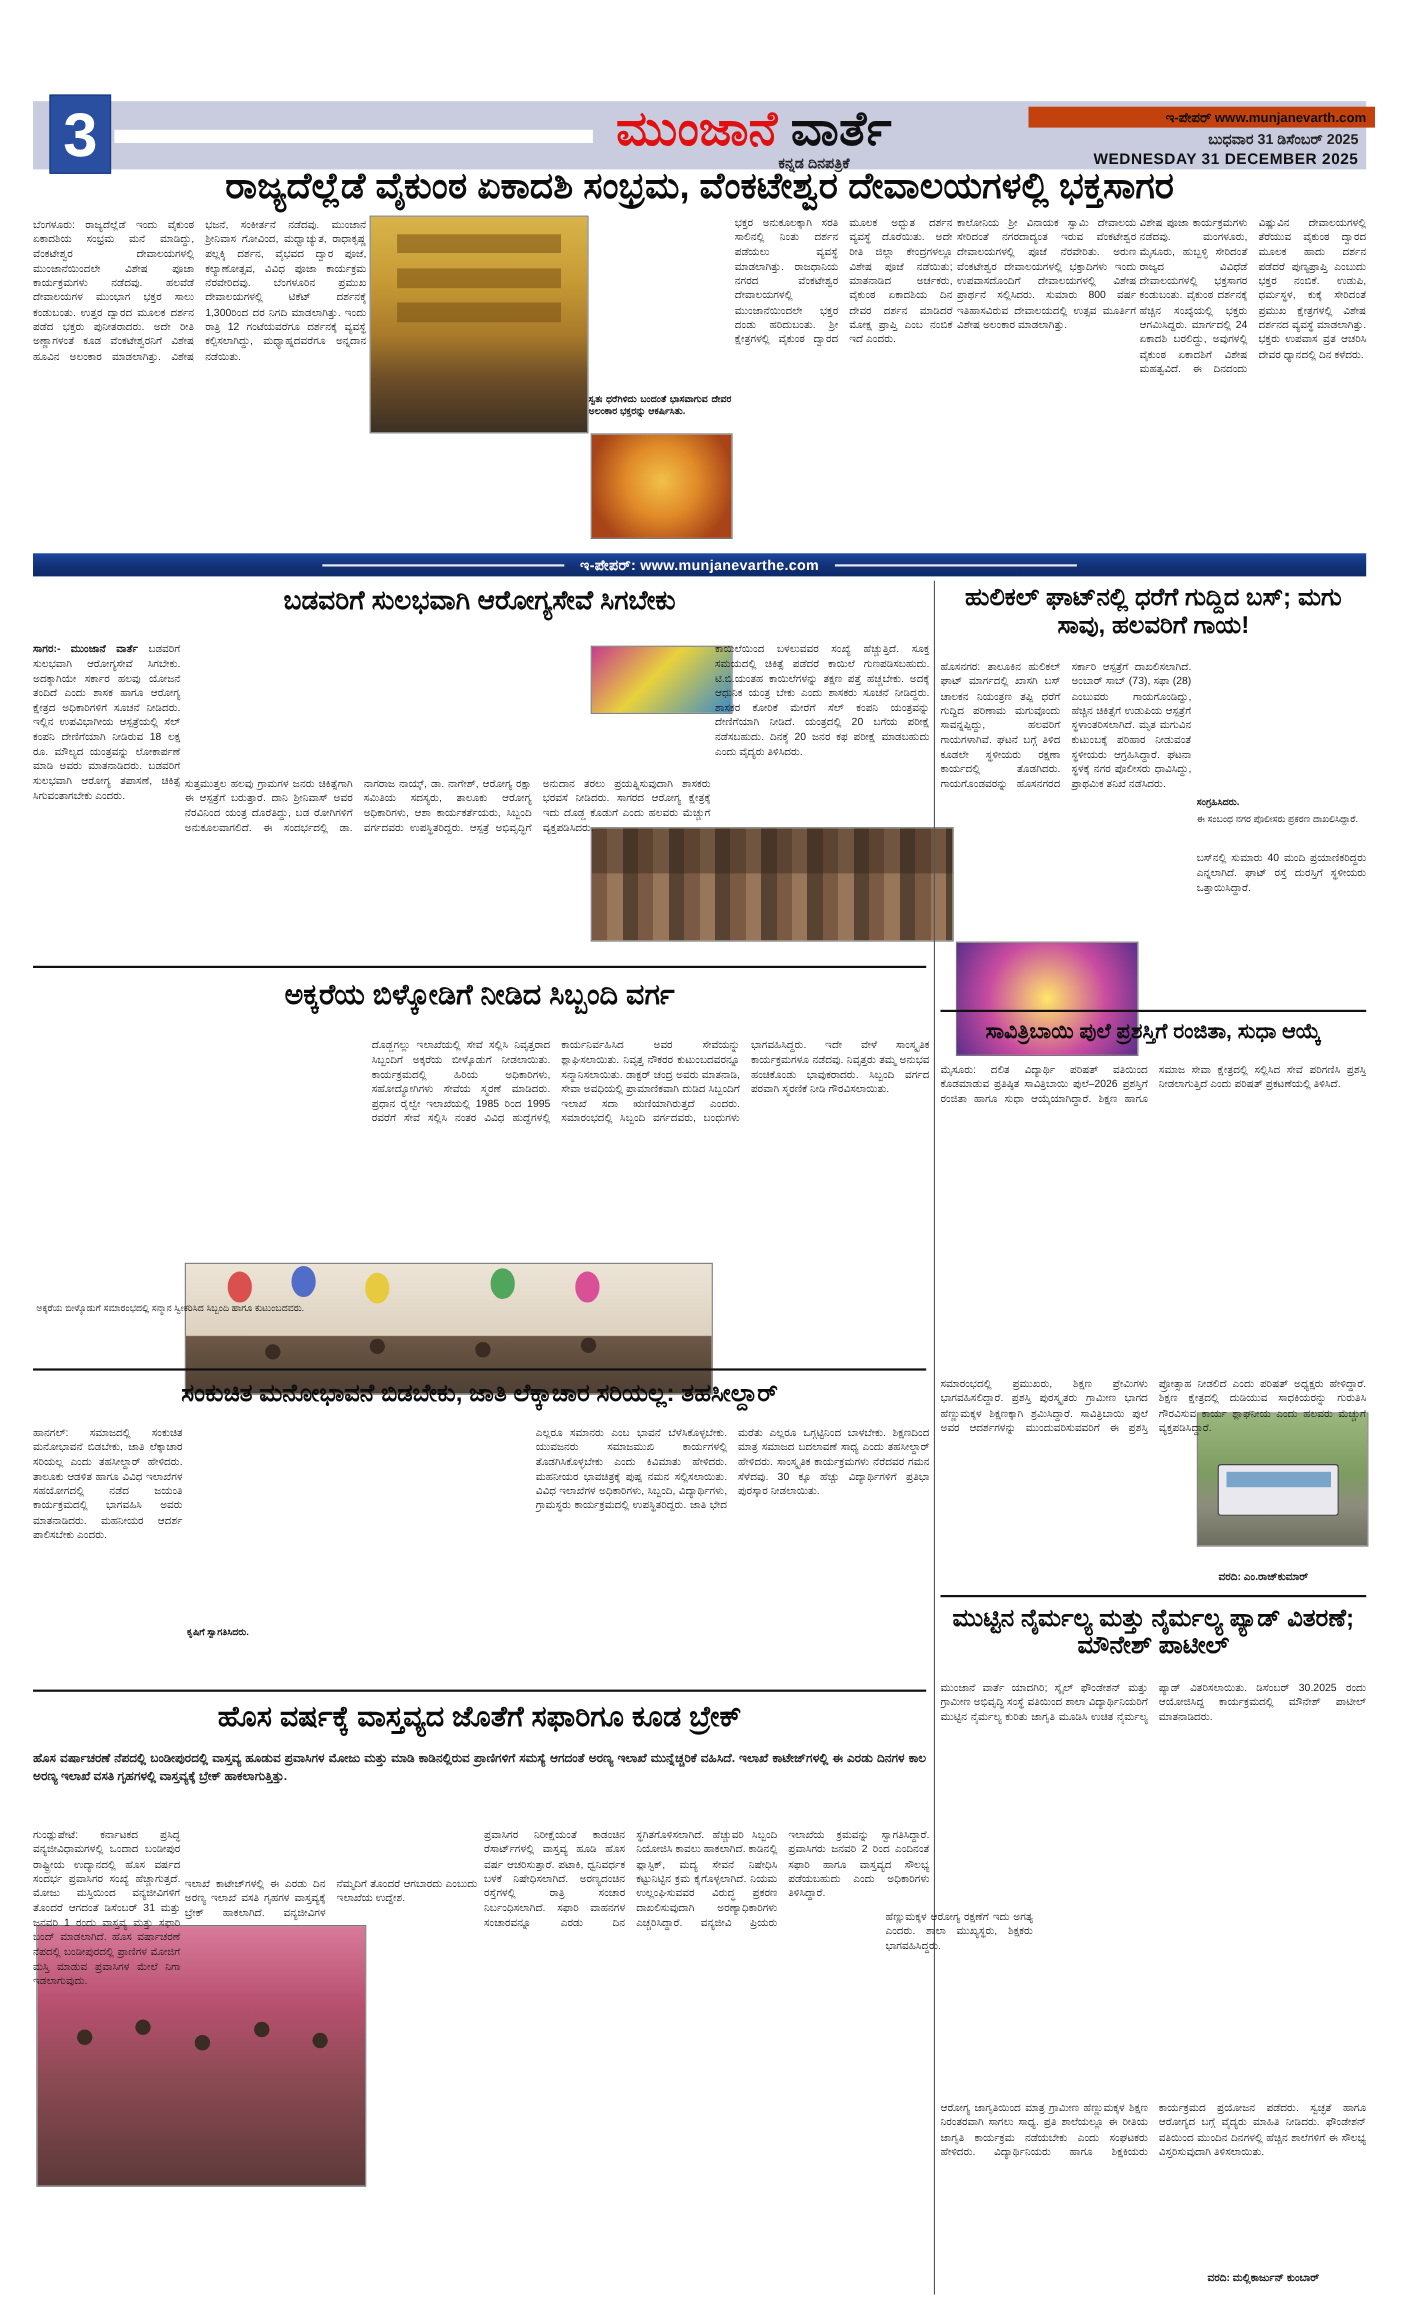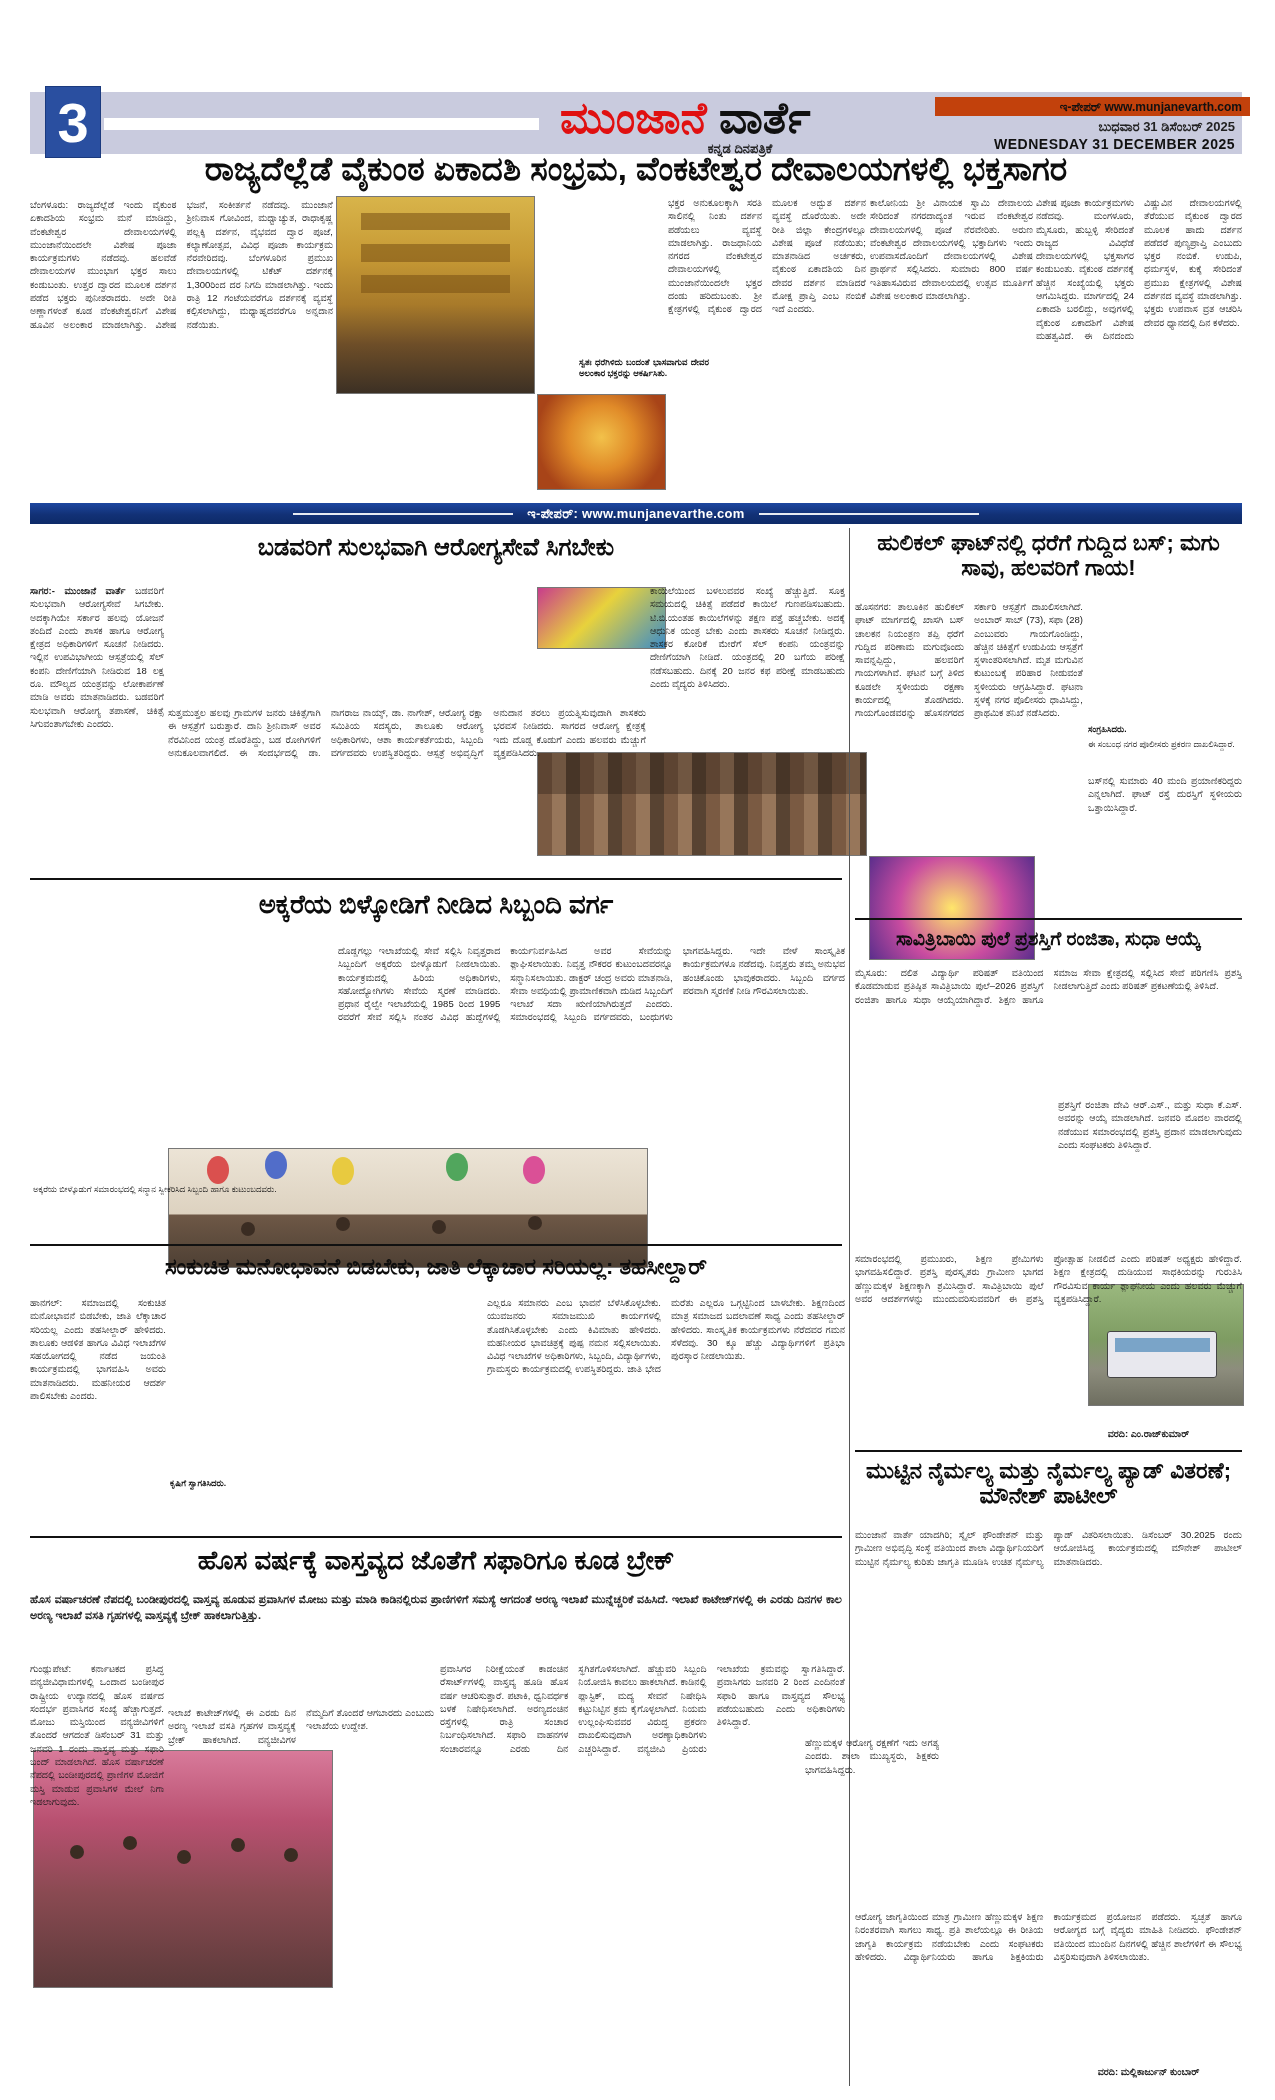--- a/index.html
+++ b/index.html
@@ -82,21 +82,21 @@
 
   <div class="abs body-text cols2" style="left:30px;top:198px;width:303px;height:300px;">ಬೆಂಗಳೂರು: ರಾಜ್ಯದೆಲ್ಲೆಡೆ ಇಂದು ವೈಕುಂಠ ಏಕಾದಶಿಯ ಸಂಭ್ರಮ ಮನೆ ಮಾಡಿದ್ದು, ವೆಂಕಟೇಶ್ವರ ದೇವಾಲಯಗಳಲ್ಲಿ ಮುಂಜಾನೆಯಿಂದಲೇ ವಿಶೇಷ ಪೂಜಾ ಕಾರ್ಯಕ್ರಮಗಳು ನಡೆದವು. ಹಲವೆಡೆ ದೇವಾಲಯಗಳ ಮುಂಭಾಗ ಭಕ್ತರ ಸಾಲು ಕಂಡುಬಂತು. ಉತ್ತರ ದ್ವಾರದ ಮೂಲಕ ದರ್ಶನ ಪಡೆದ ಭಕ್ತರು ಪುನೀತರಾದರು. ಅದೇ ರೀತಿ ಅಣ್ಣಾಗಳಂತೆ ಕೂಡ ವೆಂಕಟೇಶ್ವರನಿಗೆ ವಿಶೇಷ ಹೂವಿನ ಅಲಂಕಾರ ಮಾಡಲಾಗಿತ್ತು. ವಿಶೇಷ ಭಜನೆ, ಸಂಕೀರ್ತನೆ ನಡೆದವು. ಮುಂಜಾನೆ ಶ್ರೀನಿವಾಸ ಗೋವಿಂದ, ಮಧ್ವಾಚ್ಯುತ, ರಾಧಾಕೃಷ್ಣ ಪಲ್ಲಕ್ಕಿ ದರ್ಶನ, ವೈಭವದ ದ್ವಾರ ಪೂಜೆ, ಕಲ್ಯಾಣೋತ್ಸವ, ವಿವಿಧ ಪೂಜಾ ಕಾರ್ಯಕ್ರಮ ನೆರವೇರಿದವು. ಬೆಂಗಳೂರಿನ ಪ್ರಮುಖ ದೇವಾಲಯಗಳಲ್ಲಿ ಟಿಕೆಟ್ ದರ್ಶನಕ್ಕೆ 1,300ರಿಂದ ದರ ನಿಗದಿ ಮಾಡಲಾಗಿತ್ತು. ಇಂದು ರಾತ್ರಿ 12 ಗಂಟೆಯವರೆಗೂ ದರ್ಶನಕ್ಕೆ ವ್ಯವಸ್ಥೆ ಕಲ್ಪಿಸಲಾಗಿದ್ದು, ಮಧ್ಯಾಹ್ನದವರೆಗೂ ಅನ್ನದಾನ ನಡೆಯಿತು.</div>
 
   <div class="abs photo ph-temple" style="left:336px;top:196px;width:197px;height:196px;">
     <div class="tier" style="top:8%;"></div>
     <div class="tier" style="top:24%;"></div>
     <div class="tier" style="top:40%;"></div>
   </div>
   <div class="abs photo ph-deity-a" style="left:537px;top:196px;width:127px;height:94px;"></div>
   <div class="abs photo ph-deity-b" style="left:537px;top:293px;width:127px;height:60px;"></div>
-  <div class="abs caption b" style="left:535px;top:357px;width:130px;height:38px;margin-left:44px;">ಸ್ವತಃ ಧರೆಗಿಳಿದು ಬಂದಂತೆ ಭಾಸವಾಗುವ ದೇವರ ಅಲಂಕಾರ ಭಕ್ತರನ್ನು ಆಕರ್ಷಿಸಿತು.</div>
+  <div class="abs caption b" style="left:535px;top:357px;width:130px;height:38px;">ಸ್ವತಃ ಧರೆಗಿಳಿದು ಬಂದಂತೆ ಭಾಸವಾಗುವ ದೇವರ ಅಲಂಕಾರ ಭಕ್ತರನ್ನು ಆಕರ್ಷಿಸಿತು.</div>
 
   <div class="abs body-text cols2" style="left:668px;top:196px;width:198px;height:198px;">ಭಕ್ತರ ಅನುಕೂಲಕ್ಕಾಗಿ ಸರತಿ ಸಾಲಿನಲ್ಲಿ ನಿಂತು ದರ್ಶನ ಪಡೆಯಲು ವ್ಯವಸ್ಥೆ ಮಾಡಲಾಗಿತ್ತು. ರಾಜಧಾನಿಯ ನಗರದ ವೆಂಕಟೇಶ್ವರ ದೇವಾಲಯಗಳಲ್ಲಿ ಮುಂಜಾನೆಯಿಂದಲೇ ಭಕ್ತರ ದಂಡು ಹರಿದುಬಂತು. ಶ್ರೀ ಕ್ಷೇತ್ರಗಳಲ್ಲಿ ವೈಕುಂಠ ದ್ವಾರದ ಮೂಲಕ ಅದ್ಭುತ ದರ್ಶನ ವ್ಯವಸ್ಥೆ ದೊರೆಯಿತು. ಅದೇ ರೀತಿ ಜಿಲ್ಲಾ ಕೇಂದ್ರಗಳಲ್ಲೂ ವಿಶೇಷ ಪೂಜೆ ನಡೆಯಿತು; ಮಾತನಾಡಿದ ಅರ್ಚಕರು, ವೈಕುಂಠ ಏಕಾದಶಿಯ ದಿನ ದೇವರ ದರ್ಶನ ಮಾಡಿದರೆ ಮೋಕ್ಷ ಪ್ರಾಪ್ತಿ ಎಂಬ ನಂಬಿಕೆ ಇದೆ ಎಂದರು.</div>
   <div class="abs body-text" style="left:870px;top:196px;width:163px;height:198px;">ಕಾಲೋನಿಯ ಶ್ರೀ ವಿನಾಯಕ ಸ್ವಾಮಿ ದೇವಾಲಯ ಸೇರಿದಂತೆ ನಗರದಾದ್ಯಂತ ಇರುವ ವೆಂಕಟೇಶ್ವರ ದೇವಾಲಯಗಳಲ್ಲಿ ಪೂಜೆ ನೆರವೇರಿತು. ಅರುಣ ವೆಂಕಟೇಶ್ವರ ದೇವಾಲಯಗಳಲ್ಲಿ ಭಕ್ತಾದಿಗಳು ಇಂದು ಉಪವಾಸದೊಂದಿಗೆ ದೇವಾಲಯಗಳಲ್ಲಿ ವಿಶೇಷ ಪ್ರಾರ್ಥನೆ ಸಲ್ಲಿಸಿದರು. ಸುಮಾರು 800 ವರ್ಷ ಇತಿಹಾಸವಿರುವ ದೇವಾಲಯದಲ್ಲಿ ಉತ್ಸವ ಮೂರ್ತಿಗೆ ವಿಶೇಷ ಅಲಂಕಾರ ಮಾಡಲಾಗಿತ್ತು.</div>
 
   <div class="abs photo ph-crowd" style="left:537px;top:396px;width:328px;height:102px;"></div>
   <div class="abs photo ph-deity-c" style="left:869px;top:396px;width:164px;height:102px;"></div>
 
   <div class="abs body-text cols2" style="left:1036px;top:196px;width:206px;height:302px;">ವಿಶೇಷ ಪೂಜಾ ಕಾರ್ಯಕ್ರಮಗಳು ನಡೆದವು. ಮಂಗಳೂರು, ಮೈಸೂರು, ಹುಬ್ಬಳ್ಳಿ ಸೇರಿದಂತೆ ರಾಜ್ಯದ ವಿವಿಧೆಡೆ ದೇವಾಲಯಗಳಲ್ಲಿ ಭಕ್ತಸಾಗರ ಕಂಡುಬಂತು. ವೈಕುಂಠ ದರ್ಶನಕ್ಕೆ ಹೆಚ್ಚಿನ ಸಂಖ್ಯೆಯಲ್ಲಿ ಭಕ್ತರು ಆಗಮಿಸಿದ್ದರು. ಮಾರ್ಗದಲ್ಲಿ 24 ಏಕಾದಶಿ ಬರಲಿದ್ದು, ಅವುಗಳಲ್ಲಿ ವೈಕುಂಠ ಏಕಾದಶಿಗೆ ವಿಶೇಷ ಮಹತ್ವವಿದೆ. ಈ ದಿನದಂದು ವಿಷ್ಣುವಿನ ದೇವಾಲಯಗಳಲ್ಲಿ ತೆರೆಯುವ ವೈಕುಂಠ ದ್ವಾರದ ಮೂಲಕ ಹಾದು ದರ್ಶನ ಪಡೆದರೆ ಪುಣ್ಯಪ್ರಾಪ್ತಿ ಎಂಬುದು ಭಕ್ತರ ನಂಬಿಕೆ. ಉಡುಪಿ, ಧರ್ಮಸ್ಥಳ, ಕುಕ್ಕೆ ಸೇರಿದಂತೆ ಪ್ರಮುಖ ಕ್ಷೇತ್ರಗಳಲ್ಲಿ ವಿಶೇಷ ದರ್ಶನದ ವ್ಯವಸ್ಥೆ ಮಾಡಲಾಗಿತ್ತು. ಭಕ್ತರು ಉಪವಾಸ ವ್ರತ ಆಚರಿಸಿ ದೇವರ ಧ್ಯಾನದಲ್ಲಿ ದಿನ ಕಳೆದರು.</div>
 
   <div class="abs epaper-banner" style="left:30px;top:503px;width:1212px;height:21px;">
@@ -144,21 +144,20 @@
     <span class="head-dot" style="left:66%;top:37%;"></span>
     <span class="head-dot" style="left:84%;top:41%;"></span>
   </div>
   <div class="abs caption" style="left:33px;top:1184px;width:298px;height:42px;">ಅಕ್ಕರೆಯ ಬೀಳ್ಕೊಡುಗೆ ಸಮಾರಂಭದಲ್ಲಿ ಸನ್ಮಾನ ಸ್ವೀಕರಿಸಿದ ಸಿಬ್ಬಂದಿ ಹಾಗೂ ಕುಟುಂಬದವರು.</div>
   <div class="abs body-text cols3" style="left:338px;top:944px;width:507px;height:290px;">ದೊಡ್ಡಗಲ್ಲು ಇಲಾಖೆಯಲ್ಲಿ ಸೇವೆ ಸಲ್ಲಿಸಿ ನಿವೃತ್ತರಾದ ಸಿಬ್ಬಂದಿಗೆ ಅಕ್ಕರೆಯ ಬೀಳ್ಕೊಡುಗೆ ನೀಡಲಾಯಿತು. ಕಾರ್ಯಕ್ರಮದಲ್ಲಿ ಹಿರಿಯ ಅಧಿಕಾರಿಗಳು, ಸಹೋದ್ಯೋಗಿಗಳು ಸೇವೆಯ ಸ್ಮರಣೆ ಮಾಡಿದರು. ಪ್ರಧಾನ ರೈಲ್ವೇ ಇಲಾಖೆಯಲ್ಲಿ 1985 ರಿಂದ 1995 ರವರೆಗೆ ಸೇವೆ ಸಲ್ಲಿಸಿ ನಂತರ ವಿವಿಧ ಹುದ್ದೆಗಳಲ್ಲಿ ಕಾರ್ಯನಿರ್ವಹಿಸಿದ ಅವರ ಸೇವೆಯನ್ನು ಶ್ಲಾಘಿಸಲಾಯಿತು. ನಿವೃತ್ತ ನೌಕರರ ಕುಟುಂಬದವರನ್ನೂ ಸನ್ಮಾನಿಸಲಾಯಿತು. ಡಾಕ್ಟರ್ ಚಂದ್ರ ಅವರು ಮಾತನಾಡಿ, ಸೇವಾ ಅವಧಿಯಲ್ಲಿ ಪ್ರಾಮಾಣಿಕವಾಗಿ ದುಡಿದ ಸಿಬ್ಬಂದಿಗೆ ಇಲಾಖೆ ಸದಾ ಋಣಿಯಾಗಿರುತ್ತದೆ ಎಂದರು. ಸಮಾರಂಭದಲ್ಲಿ ಸಿಬ್ಬಂದಿ ವರ್ಗದವರು, ಬಂಧುಗಳು ಭಾಗವಹಿಸಿದ್ದರು. ಇದೇ ವೇಳೆ ಸಾಂಸ್ಕೃತಿಕ ಕಾರ್ಯಕ್ರಮಗಳೂ ನಡೆದವು. ನಿವೃತ್ತರು ತಮ್ಮ ಅನುಭವ ಹಂಚಿಕೊಂಡು ಭಾವುಕರಾದರು. ಸಿಬ್ಬಂದಿ ವರ್ಗದ ಪರವಾಗಿ ಸ್ಮರಣಿಕೆ ನೀಡಿ ಗೌರವಿಸಲಾಯಿತು.</div>
 
   <div class="abs hrule" style="left:855px;top:918px;width:387px;"></div>
   <div class="abs headline h-s" style="left:855px;top:928px;width:387px;height:32px;">ಸಾವಿತ್ರಿಬಾಯಿ ಪುಲೆ ಪ್ರಶಸ್ತಿಗೆ ರಂಜಿತಾ, ಸುಧಾ ಆಯ್ಕೆ</div>
   <div class="abs body-text cols2" style="left:855px;top:966px;width:387px;height:128px;">ಮೈಸೂರು: ದಲಿತ ವಿದ್ಯಾರ್ಥಿ ಪರಿಷತ್ ವತಿಯಿಂದ ಕೊಡಮಾಡುವ ಪ್ರತಿಷ್ಠಿತ ಸಾವಿತ್ರಿಬಾಯಿ ಪುಲೆ–2026 ಪ್ರಶಸ್ತಿಗೆ ರಂಜಿತಾ ಹಾಗೂ ಸುಧಾ ಆಯ್ಕೆಯಾಗಿದ್ದಾರೆ. ಶಿಕ್ಷಣ ಹಾಗೂ ಸಮಾಜ ಸೇವಾ ಕ್ಷೇತ್ರದಲ್ಲಿ ಸಲ್ಲಿಸಿದ ಸೇವೆ ಪರಿಗಣಿಸಿ ಪ್ರಶಸ್ತಿ ನೀಡಲಾಗುತ್ತಿದೆ ಎಂದು ಪರಿಷತ್ ಪ್ರಕಟಣೆಯಲ್ಲಿ ತಿಳಿಸಿದೆ.</div>
 
-  <div class="abs body-text" style="left:1058px;top:1098px;width:184px;height:146px;">ಪ್ರಶಸ್ತಿಗೆ ರಂಜಿತಾ ದೇವಿ ಆರ್.ಎಸ್., ಮತ್ತು ಸುಧಾ ಕೆ.ಎಸ್. ಅವರನ್ನು ಆಯ್ಕೆ ಮಾಡಲಾಗಿದೆ. ಜನವರಿ ಮೊದಲ ವಾರದಲ್ಲಿ ನಡೆಯುವ ಸಮಾರಂಭದಲ್ಲಿ ಪ್ರಶಸ್ತಿ ಪ್ರದಾನ ಮಾಡಲಾಗುವುದು ಎಂದು ಸಂಘಟಕರು ತಿಳಿಸಿದ್ದಾರೆ.</div>
   <div class="abs body-text cols2" style="left:855px;top:1252px;width:387px;height:172px;">ಸಮಾರಂಭದಲ್ಲಿ ಪ್ರಮುಖರು, ಶಿಕ್ಷಣ ಪ್ರೇಮಿಗಳು ಭಾಗವಹಿಸಲಿದ್ದಾರೆ. ಪ್ರಶಸ್ತಿ ಪುರಸ್ಕೃತರು ಗ್ರಾಮೀಣ ಭಾಗದ ಹೆಣ್ಣುಮಕ್ಕಳ ಶಿಕ್ಷಣಕ್ಕಾಗಿ ಶ್ರಮಿಸಿದ್ದಾರೆ. ಸಾವಿತ್ರಿಬಾಯಿ ಪುಲೆ ಅವರ ಆದರ್ಶಗಳನ್ನು ಮುಂದುವರಿಸುವವರಿಗೆ ಈ ಪ್ರಶಸ್ತಿ ಪ್ರೋತ್ಸಾಹ ನೀಡಲಿದೆ ಎಂದು ಪರಿಷತ್ ಅಧ್ಯಕ್ಷರು ಹೇಳಿದ್ದಾರೆ. ಶಿಕ್ಷಣ ಕ್ಷೇತ್ರದಲ್ಲಿ ದುಡಿಯುವ ಸಾಧಕಿಯರನ್ನು ಗುರುತಿಸಿ ಗೌರವಿಸುವ ಕಾರ್ಯ ಶ್ಲಾಘನೀಯ ಎಂದು ಹಲವರು ಮೆಚ್ಚುಗೆ ವ್ಯಕ್ತಪಡಿಸಿದ್ದಾರೆ.</div>
   <div class="abs byline" style="left:1055px;top:1428px;width:187px;">ವರದಿ: ಎಂ.ರಾಜ್‌ಕುಮಾರ್</div>
 
   <div class="abs hrule" style="left:30px;top:1244px;width:812px;"></div>
   <div class="abs headline h-m" style="left:30px;top:1254px;width:812px;height:34px;">ಸಂಕುಚಿತ ಮನೋಭಾವನೆ ಬಿಡಬೇಕು, ಜಾತಿ ಲೆಕ್ಕಾಚಾರ ಸರಿಯಲ್ಲ: ತಹಸೀಲ್ದಾರ್</div>
   <div class="abs body-text" style="left:30px;top:1296px;width:136px;height:234px;">ಹಾನಗಲ್: ಸಮಾಜದಲ್ಲಿ ಸಂಕುಚಿತ ಮನೋಭಾವನೆ ಬಿಡಬೇಕು, ಜಾತಿ ಲೆಕ್ಕಾಚಾರ ಸರಿಯಲ್ಲ ಎಂದು ತಹಸೀಲ್ದಾರ್ ಹೇಳಿದರು. ತಾಲೂಕು ಆಡಳಿತ ಹಾಗೂ ವಿವಿಧ ಇಲಾಖೆಗಳ ಸಹಯೋಗದಲ್ಲಿ ನಡೆದ ಜಯಂತಿ ಕಾರ್ಯಕ್ರಮದಲ್ಲಿ ಭಾಗವಹಿಸಿ ಅವರು ಮಾತನಾಡಿದರು. ಮಹನೀಯರ ಆದರ್ಶ ಪಾಲಿಸಬೇಕು ಎಂದರು.</div>
 
   <div class="abs caption b" style="left:170px;top:1478px;width:312px;height:14px;">ಕೃಷಿಗೆ ಸ್ವಾಗತಿಸಿದರು.</div>
   <div class="abs body-text cols2" style="left:487px;top:1296px;width:358px;height:234px;">ಎಲ್ಲರೂ ಸಮಾನರು ಎಂಬ ಭಾವನೆ ಬೆಳೆಸಿಕೊಳ್ಳಬೇಕು. ಯುವಜನರು ಸಮಾಜಮುಖಿ ಕಾರ್ಯಗಳಲ್ಲಿ ತೊಡಗಿಸಿಕೊಳ್ಳಬೇಕು ಎಂದು ಕಿವಿಮಾತು ಹೇಳಿದರು. ಮಹನೀಯರ ಭಾವಚಿತ್ರಕ್ಕೆ ಪುಷ್ಪ ನಮನ ಸಲ್ಲಿಸಲಾಯಿತು. ವಿವಿಧ ಇಲಾಖೆಗಳ ಅಧಿಕಾರಿಗಳು, ಸಿಬ್ಬಂದಿ, ವಿದ್ಯಾರ್ಥಿಗಳು, ಗ್ರಾಮಸ್ಥರು ಕಾರ್ಯಕ್ರಮದಲ್ಲಿ ಉಪಸ್ಥಿತರಿದ್ದರು. ಜಾತಿ ಭೇದ ಮರೆತು ಎಲ್ಲರೂ ಒಗ್ಗಟ್ಟಿನಿಂದ ಬಾಳಬೇಕು. ಶಿಕ್ಷಣದಿಂದ ಮಾತ್ರ ಸಮಾಜದ ಬದಲಾವಣೆ ಸಾಧ್ಯ ಎಂದು ತಹಸೀಲ್ದಾರ್ ಹೇಳಿದರು. ಸಾಂಸ್ಕೃತಿಕ ಕಾರ್ಯಕ್ರಮಗಳು ನೆರೆದವರ ಗಮನ ಸೆಳೆದವು. 30 ಕ್ಕೂ ಹೆಚ್ಚು ವಿದ್ಯಾರ್ಥಿಗಳಿಗೆ ಪ್ರತಿಭಾ ಪುರಸ್ಕಾರ ನೀಡಲಾಯಿತು.</div>
 

